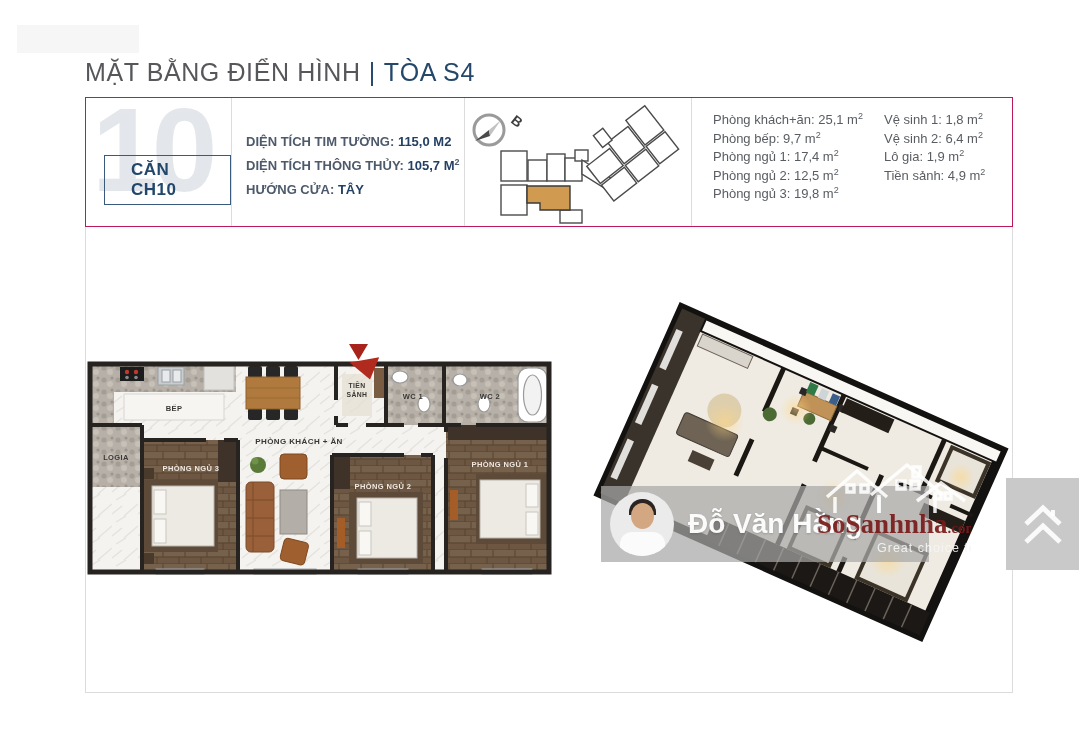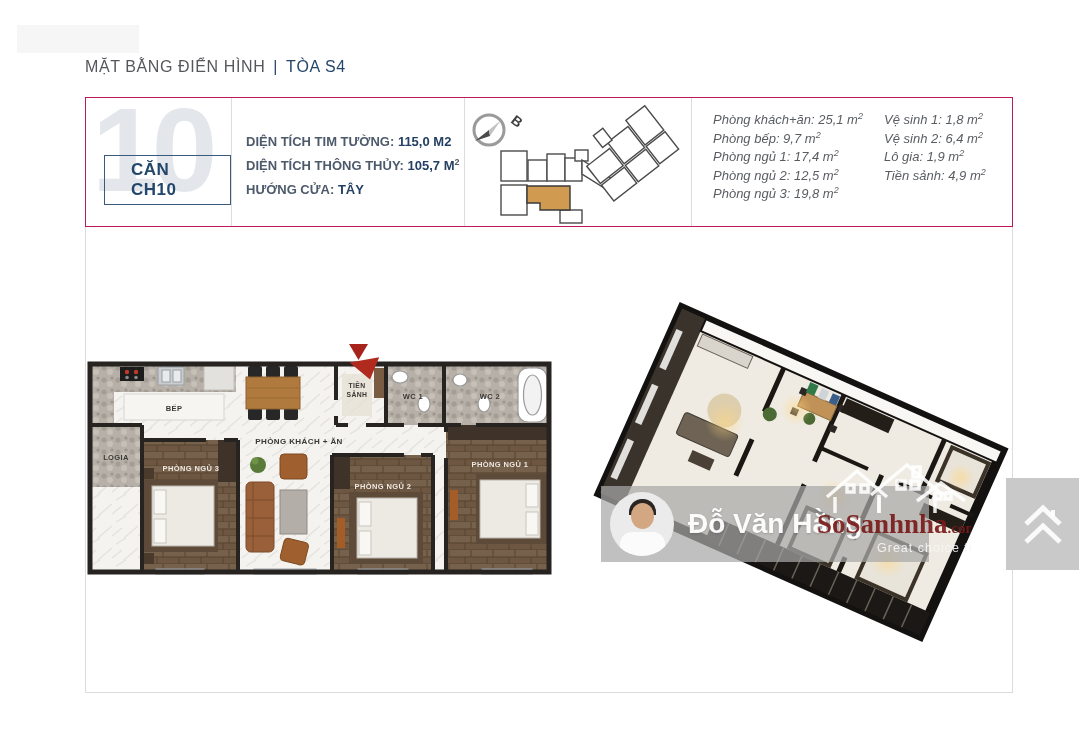--- a/index.html
+++ b/index.html
@@ -1,21 +1,21 @@
 <!DOCTYPE html>
 <html><head>
 <meta charset="utf-8">
 <style>
   * { margin:0; padding:0; box-sizing:border-box; }
   body { background:#ffffff; font-family:"Liberation Sans", sans-serif; }
   .page { position:relative; width:1080px; height:746px; background:#ffffff; overflow:hidden; }
 
   .ghost-rect { position:absolute; left:17px; top:25px; width:122px; height:28px; background:#f6f6f6; }
 
-  .title { position:absolute; left:85px; top:58px; font-size:16px; font-weight:500; letter-spacing:.6px; white-space:nowrap; }
+  .title { position:absolute; left:85px; top:58px; font-size:25px; font-weight:500; letter-spacing:.6px; white-space:nowrap; }
   .title .t-gray { color:#55575b; }
   .title .t-sep  { color:#2a4a6e; margin:0 8px; font-weight:400; }
   .title .t-navy { color:#25476a; }
 
   
   .info-strip { position:absolute; left:85px; top:97px; width:928px; height:130px; border:1px solid #be185d; display:flex; background:#fff; }
   .cell { position:relative; height:100%; }
   .cell + .cell { border-left:1px solid #dcdcdc; }
   .cell-unit   { width:145px; }
   .cell-specs  { width:233px; }
@@ -24,21 +24,21 @@
 
   .big-num { position:absolute; left:6px; top:-12px; font-size:118px; font-weight:700; color:#e3e6eb; letter-spacing:-6px; line-height:1.1; }
   .unit-box { position:absolute; left:18px; top:57px; padding:4px 26px; border:1.5px solid #3a5a7d; color:#23476b; font-weight:700; font-size:17px; letter-spacing:.5px; }
 
   .specs { position:absolute; left:14px; top:36px; }
   .spec-row { font-size:13px; color:#4d5a6b; font-weight:600; margin-bottom:9px; white-space:nowrap; }
   .spec-row b { color:#233f63; font-weight:700; }
   sup.sq { font-size:9px; vertical-align:super; line-height:0; }
 
   .room-cols { position:absolute; left:0; top:14px; width:100%; display:flex; }
-  .room-list { list-style:none;font-style:italic; }
+  .room-list { list-style:none; }
   .room-list.col-left  { margin-left:21px; width:170px; }
   .room-list.col-right { margin-left:1px; }
   .room-list li { font-size:13px; color:#595d62; margin-bottom:3.5px; white-space:nowrap; }
 
   
   .content-box { position:absolute; left:85px; top:227px; width:928px; height:466px;
                  border-left:1px solid #dcdcdc; border-right:1px solid #dcdcdc; border-bottom:1px solid #dcdcdc; background:#fff; }
 
   .plan2d { position:absolute; left:0px; top:113px; }
   .plan3d { position:absolute; left:500px; top:55px; }

